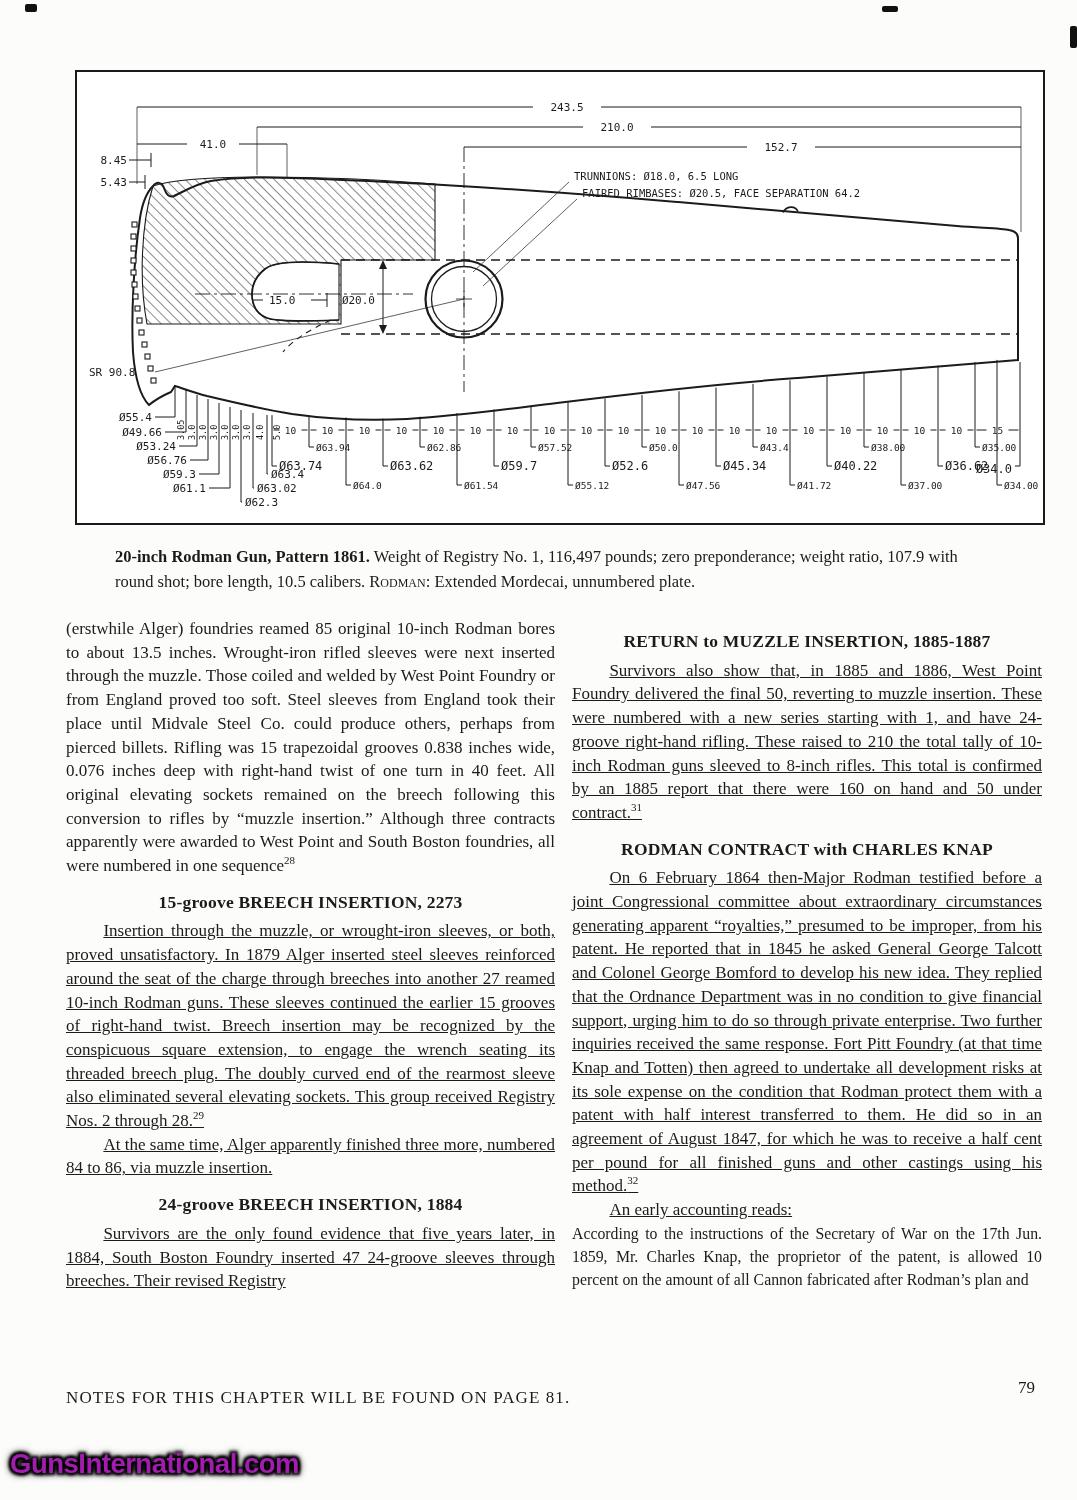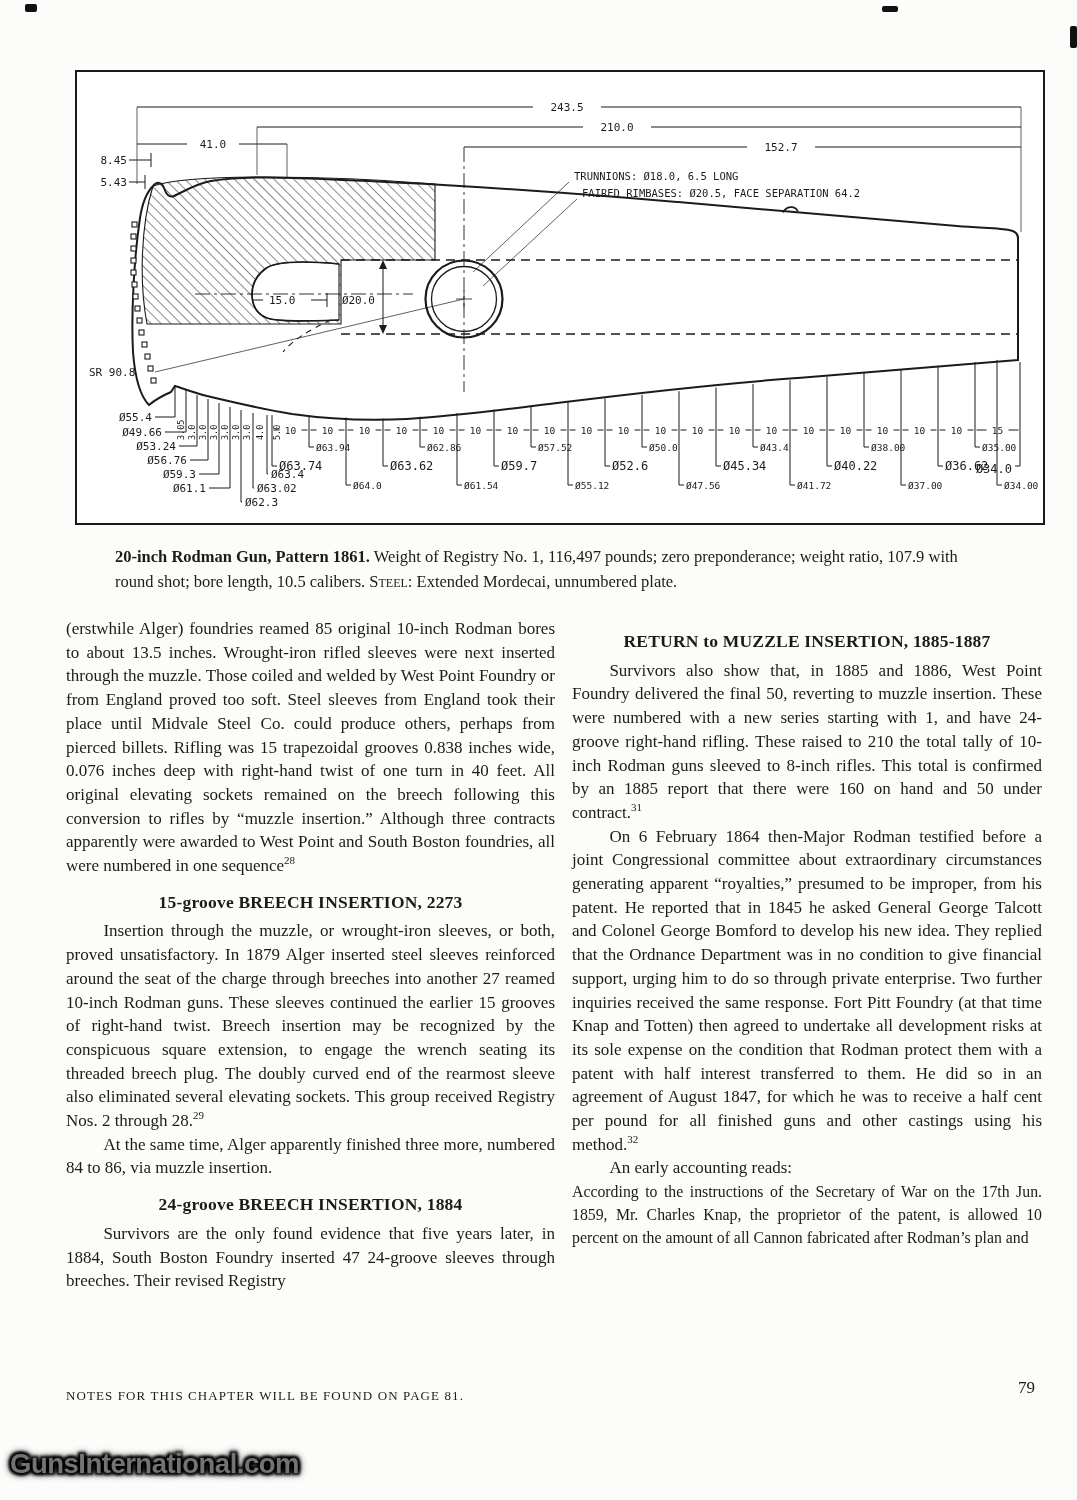--- a/index.html
+++ b/index.html
@@ -8,28 +8,28 @@
   .speck{position:absolute;background:#111;border-radius:2px;}
   .figure-box{position:absolute;left:75px;top:70px;width:966px;height:451px;border:2px solid #1a1a1a;background:#fff;text-align:right;}
   svg text{font-family:"DejaVu Sans Mono",monospace;fill:#1b1b1b;}
   .caption{position:absolute;left:115px;top:544px;width:852px;font-size:16.5px;line-height:25px;}
   .caption .b{font-weight:bold;}
   .caption .sc{font-variant:small-caps;}
   .col{position:absolute;top:617px;font-size:17px;line-height:23.7px;text-align:justify;}
   .col-left{left:66px;width:489px;}
   .col-right{left:572px;width:470px;}
   .col p{margin:0;}
-  .col p.ind{text-indent:2.2em;}
+  .col p.ind{text-indent:2.2em;text-decoration:underline;}
   .col h3{font-size:17.5px;font-weight:bold;margin:13px 0 5px 0;text-align:center;letter-spacing:.2px;}
   sup{font-size:11px;line-height:0;}
   .quote{margin:2px 0 0 38px;font-size:15.8px;line-height:23px;text-align:justify;}
-  .footer-note{position:absolute;left:66px;top:1388px;font-size:13px;letter-spacing:1.1px;}
+  .footer-note{position:absolute;left:66px;top:1388px;font-size:17px;letter-spacing:1.1px;}
   .page-number{position:absolute;left:1018px;top:1378px;font-size:17px;}
   .watermark{position:absolute;left:2px;top:1444px;font-family:"Liberation Sans",sans-serif;
-             font-weight:bold;font-size:27.5px;letter-spacing:-.5px;color:#737373;padding:4px 8px;
+             font-weight:bold;font-size:27.5px;letter-spacing:-.5px;color:#a21caf;padding:4px 8px;
              text-shadow:-2px -2px 3px #000,2px 2px 3px #000,-2px 2px 3px #000,2px -2px 3px #000,
                           0 0 4px #000,0 0 7px #000,0 0 10px rgba(0,0,0,.95);}
 </style>
 </head>
 <body>
 
 <div class="page">
 
   <div class="speck" style="left:25px;top:4px;width:12px;height:8px;"></div>
   <div class="speck" style="left:882px;top:6px;width:16px;height:6px;"></div>
@@ -302,35 +302,36 @@
           <text x="150.5" y="368" font-size="8.5" text-anchor="start" transform="rotate(-90 150.5 368)">3.0</text>
           <text x="161.5" y="368" font-size="8.5" text-anchor="start" transform="rotate(-90 161.5 368)">3.0</text>
           <text x="173" y="368" font-size="8.5" text-anchor="start" transform="rotate(-90 173 368)">3.0</text>
           <text x="186" y="368" font-size="8.5" text-anchor="start" transform="rotate(-90 186 368)">4.0</text>
           <text x="203" y="368" font-size="8.5" text-anchor="start" transform="rotate(-90 203 368)">5.0</text>
         </g>
     </svg>
   </div>
 
   <div class="caption">
-    <span class="b">20-inch Rodman Gun, Pattern 1861.</span><span> Weight of Registry No. 1, 116,497 pounds; zero preponderance; weight ratio, 107.9 with round shot; bore length, 10.5 calibers. </span><span class="sc">Steel:</span><span> Extended Mordecai, unnumbered plate.</span>
+    <span class="b">20-inch Rodman Gun, Pattern 1861.</span><span> Weight of Registry No. 1, 116,497 pounds; zero preponderance; weight ratio, 107.9 with round shot; bore length, 10.5 calibers. </span><span class="sc">Rodman:</span><span> Extended Mordecai, unnumbered plate.</span>
   </div>
 
   <div class="col col-left">
     <p><span>(erstwhile Alger) foundries reamed 85 original 10-inch Rodman bores to about 13.5 inches. Wrought-iron rifled sleeves were next inserted through the muzzle. Those coiled and welded by West Point Foundry or from England proved too soft. Steel sleeves from England took their place until Midvale Steel Co. could produce others, perhaps from pierced billets. Rifling was 15 trapezoidal grooves 0.838 inches wide, 0.076 inches deep with right-hand twist of one turn in 40 feet. All original elevating sockets remained on the breech following this conversion to rifles by “muzzle insertion.” Although three contracts apparently were awarded to West Point and South Boston foundries, all were numbered in one sequence</span><sup>28</sup></p>
     <h3>15-groove BREECH INSERTION, 2273</h3>
     <p class="ind"><span>Insertion through the muzzle, or wrought-iron sleeves, or both, proved unsatisfactory. In 1879 Alger inserted steel sleeves reinforced around the seat of the charge through breeches into another 27 reamed 10-inch Rodman guns. These sleeves continued the earlier 15 grooves of right-hand twist. Breech insertion may be recognized by the conspicuous square extension, to engage the wrench seating its threaded breech plug. The doubly curved end of the rearmost sleeve also eliminated several elevating sockets. This group received Registry Nos. 2 through 28.</span><sup>29</sup></p>
     <p class="ind">At the same time, Alger apparently finished three more, numbered 84 to 86, via muzzle insertion.</p>
     <h3>24-groove BREECH INSERTION, 1884</h3>
     <p class="ind">Survivors are the only found evidence that five years later, in 1884, South Boston Foundry inserted 47 24-groove sleeves through breeches. Their revised Registry</p>
   </div>
 
   <div class="col col-right">
     <h3>RETURN to MUZZLE INSERTION, 1885-1887</h3>
     <p class="ind"><span>Survivors also show that, in 1885 and 1886, West Point Foundry delivered the final 50, reverting to muzzle insertion. These were numbered with a new series starting with 1, and have 24-groove right-hand rifling. These raised to 210 the total tally of 10-inch Rodman guns sleeved to 8-inch rifles. This total is confirmed by an 1885 report that there were 160 on hand and 50 under contract.</span><sup>31</sup></p>
+    <h3>RODMAN CONTRACT with CHARLES KNAP</h3>
     <p class="ind"><span>On 6 February 1864 then-Major Rodman testified before a joint Congressional committee about extraordinary circumstances generating apparent “royalties,” presumed to be improper, from his patent. He reported that in 1845 he asked General George Talcott and Colonel George Bomford to develop his new idea. They replied that the Ordnance Department was in no condition to give financial support, urging him to do so through private enterprise. Two further inquiries received the same response. Fort Pitt Foundry (at that time Knap and Totten) then agreed to undertake all development risks at its sole expense on the condition that Rodman protect them with a patent with half interest transferred to them. He did so in an agreement of August 1847, for which he was to receive a half cent per pound for all finished guns and other castings using his method.</span><sup>32</sup></p>
     <p class="ind">An early accounting reads:</p>
     <p class="quote">According to the instructions of the Secretary of War on the 17th Jun. 1859, Mr. Charles Knap, the proprietor of the patent, is allowed 10 percent on the amount of all Cannon fabricated after Rodman’s plan and</p>
   </div>
 
   <div class="footer-note">NOTES FOR THIS CHAPTER WILL BE FOUND ON PAGE 81.</div>
   <div class="page-number">79</div>
   <div class="watermark">GunsInternational.com</div>
 </div>
 

